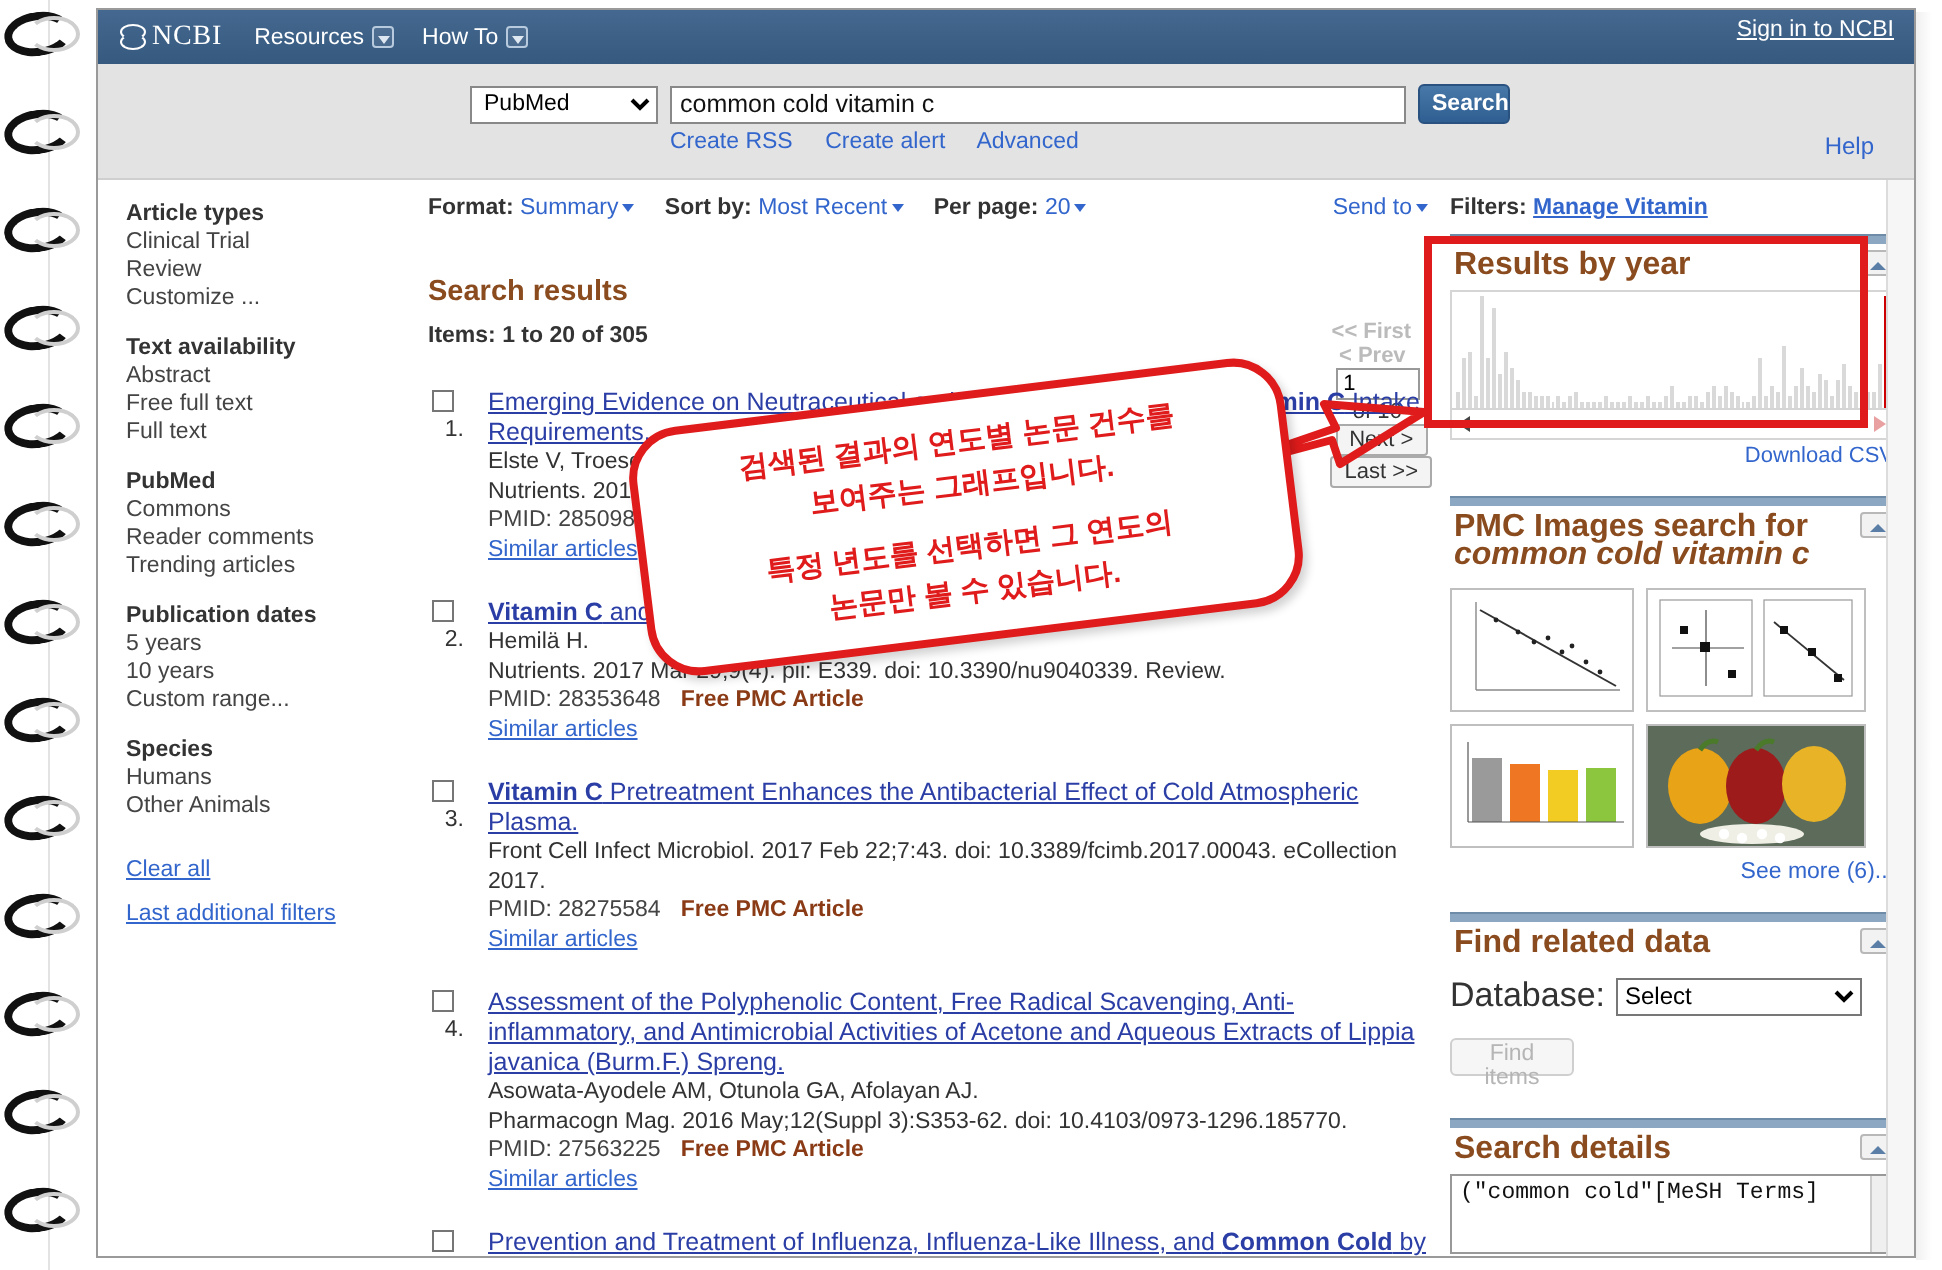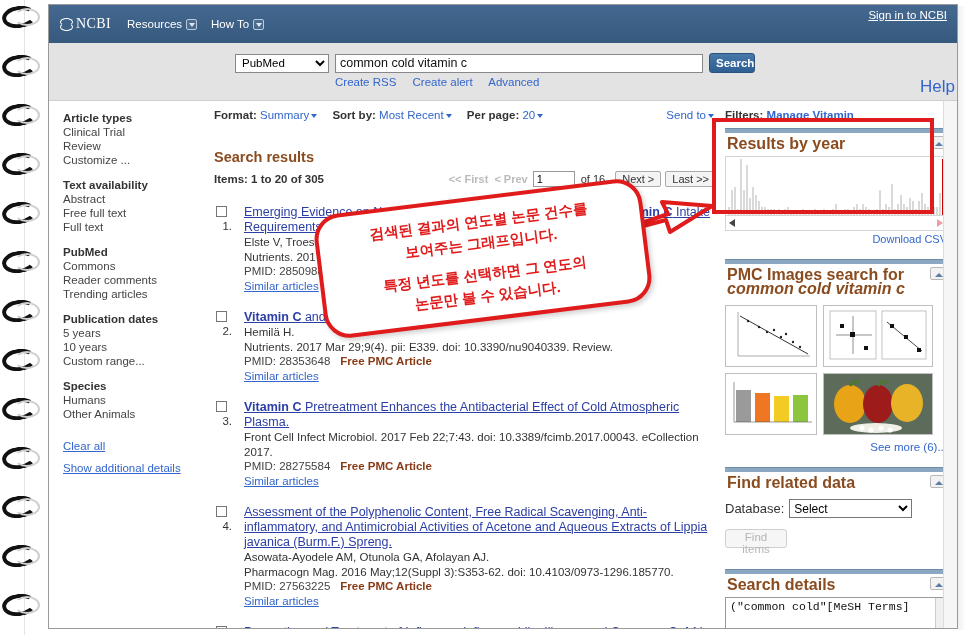--- a/index.html
+++ b/index.html
@@ -60,21 +60,21 @@
   }
   #page-shadow {
     position: absolute; left: 958px; top: 6px;
     width: 8px; height: 624px;
     background: linear-gradient(to right, #f0f0f0, #ffffff);
   }
 
   
   #ncbi-bar {
     position: relative;
-    height: 38px;
+    height: 27px;
     background: linear-gradient(to bottom, #44688f 0%, #36597f 100%);
     color: #fff;
     font-size: 11px;
     display: flex; align-items: center;
     padding: 0 10px;
   }
   #ncbi-logo {
     display: flex; align-items: center;
     font-family: "Liberation Serif", serif;
     font-size: 14px;
@@ -192,22 +192,22 @@
     color: #fff; font-size: 11.5px; font-weight: bold;
     cursor: pointer;
     font-family: "Liberation Sans", sans-serif;
   }
   #sublinks {
     position: absolute; left: 286px; top: 33px;
     font-size: 11.5px;
   }
   #sublinks span { color: #36c; margin-right: 13px; cursor: pointer; }
   #help-link {
-    position: absolute; right: 2px; top: 34px;
-    font-size: 17px; color: #36c; cursor: pointer;
+    position: absolute; right: 20px; top: 34px;
+    font-size: 12px; color: #36c; cursor: pointer;
   }
 
   
   #content {
     position: relative;
     height: 546px;
     background: #fff;
   }
 
   
@@ -248,21 +248,21 @@
     font-size: 14.5px; font-weight: bold; color: #8a4b1e;
   }
   #items-row {
     margin-top: 8px;
     font-size: 11.5px; font-weight: bold; color: #333;
     position: relative; height: 18px;
   }
   #pager {
     position: absolute; right: -2px; top: -2px;
     display: flex; align-items: center;
-    font-size: 11px; color: #999;
+    font-size: 11px; color: #999; flex-direction: column;
   }
   #pager .pg-first { color: #bbb; margin-right: 6px; }
   #pager .pg-prev  { color: #bbb; margin-right: 5px; }
   #pg-input {
     width: 42px; height: 16px;
     border: 1px solid #999; background: #fff;
     font-size: 11px; padding: 0 3px;
     font-family: "Liberation Sans", sans-serif;
   }
   #pager .pg-of { color: #333; margin: 0 6px; font-weight: normal; }
@@ -409,21 +409,21 @@
     overflow: hidden;
     cursor: pointer;
   }
   #see-more {
     text-align: right; margin-top: 6px;
     font-size: 11.5px; color: #36c; cursor: pointer;
   }
 
   
   #db-row { margin-top: 4px; display: flex; align-items: center; }
-  #db-row label { font-size: 13px; color: #333; margin-right: 5px; }
+  #db-row label { font-size: 17px; color: #333; margin-right: 5px; }
   #rel-select {
     width: 123px; height: 19px;
     font-size: 12px; border: 1px solid #777;
     background: #fff; font-family: "Liberation Sans", sans-serif;
   }
   #find-items {
     margin-top: 11px;
     width: 62px; height: 19px;
     border: 1px solid #cfcfcf;
     background: #f6f6f6;
@@ -623,21 +623,21 @@
           <div class="filter-item">Custom range...</div>
         </div>
         <div class="filter-group">
           <div class="filter-head">Species</div>
           <div class="filter-item">Humans</div>
           <div class="filter-item">Other Animals</div>
         </div>
         <div style="height:8px"></div>
         <span class="side-link">Clear all</span>
         <div style="height:10px"></div>
-        <span class="side-link">Show additional details</span>
+        <span class="side-link">Last additional filters</span>
       </div>
 
       <div id="center-col">
 
         <div id="result-tools">
           <span class="tool"><b>Format:</b> <span>Summary</span><i class="dcaret"></i></span>
           <span class="tool"><b>Sort by:</b> <span>Most Recent</span><i class="dcaret"></i></span>
           <span class="tool"><b>Per page:</b> <span>20</span><i class="dcaret"></i></span>
           <span id="sendto"><span>Send to</span><i class="dcaret"></i></span>
         </div>

